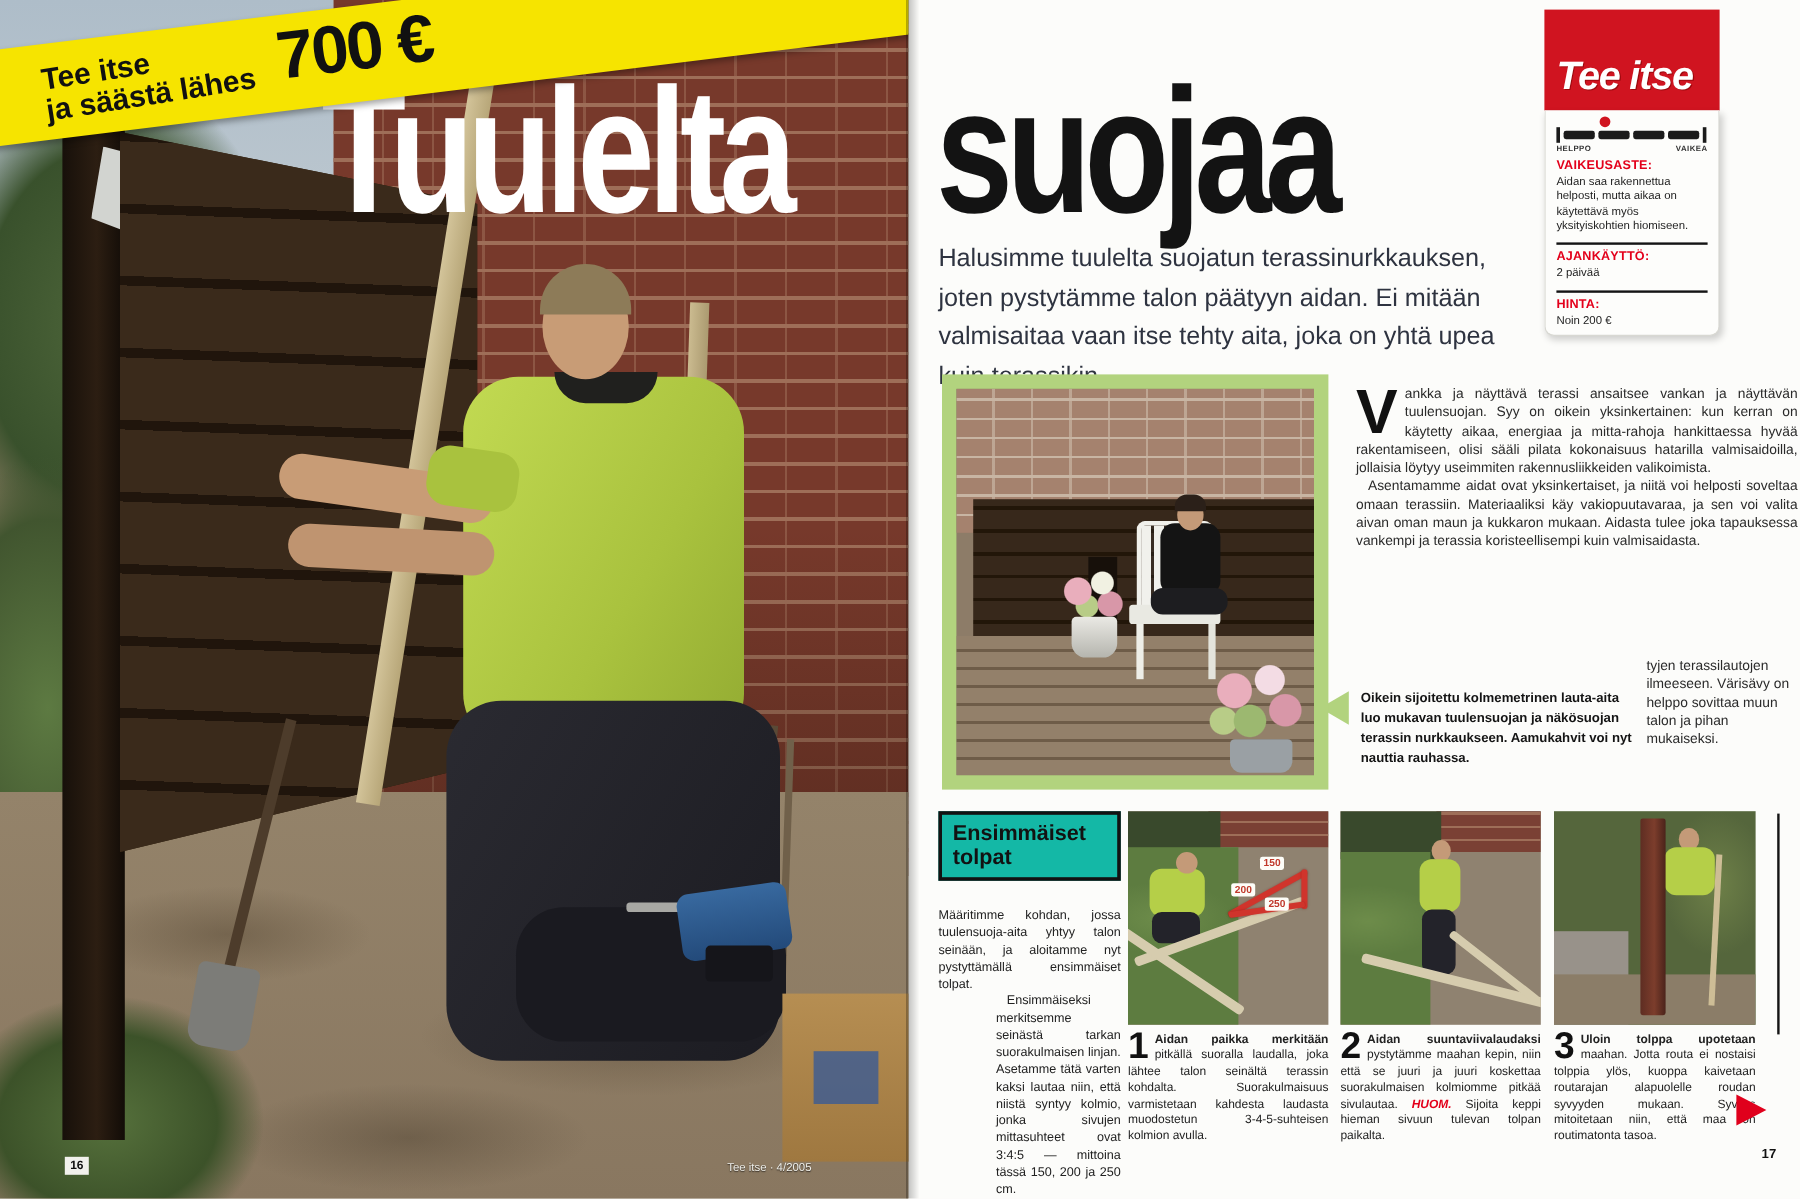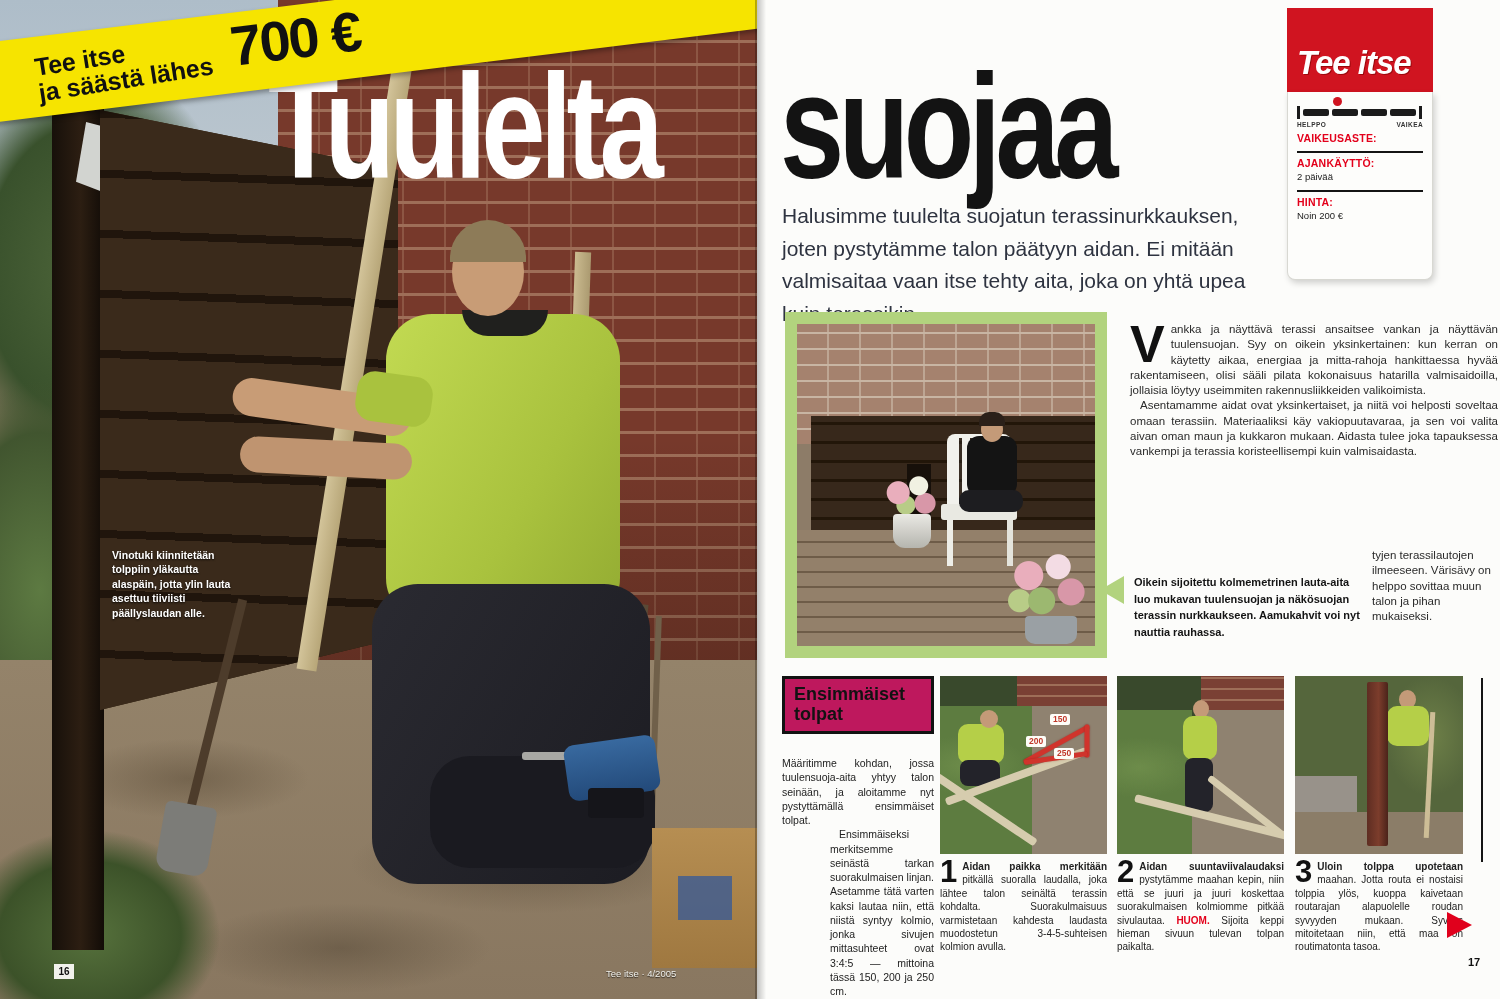--- a/index.html
+++ b/index.html
@@ -156,21 +156,21 @@
   .dropcap { float:left; font-size:52px; line-height:.8; font-weight:bold; color:#111; padding:2px 6px 0 0; }
 
   .arrow-left-green { position:absolute; left:1100px; top:576px; width:0; height:0;
          border-top:14px solid transparent; border-bottom:14px solid transparent; border-right:24px solid #b2d37e; }
   .caption-bold { position:absolute; left:1134px; top:574px; width:228px; font-size:11px; font-weight:bold;
          line-height:1.5; color:#141414; }
   .article-cont { position:absolute; left:1372px; top:548px; width:124px; font-size:11.5px; line-height:1.33;
          color:#2a2a2a; }
 
   
-  .fp-heading { position:absolute; left:782px; top:676px; width:152px; border:3px solid #121212; background:#be185d;
+  .fp-heading { position:absolute; left:782px; top:676px; width:152px; border:3px solid #121212; background:#14b8a6;
          padding:5px 9px 7px; font-size:18px; font-weight:bold; line-height:1.12; color:#121212; }
   .fp-col { position:absolute; left:782px; top:756px; width:152px; font-size:10.5px; line-height:1.36;
          color:#222; text-align:justify; }
   .fp-col p { margin:0; }
   .fp-col p + p { text-indent:9px;margin-left:48px; }
 
   
   .step { position:absolute; top:676px; width:167px; height:178px; overflow:hidden; background:#8f8270; }
   .step-1 { left:940px; } .step-2 { left:1117px; } .step-3 { left:1295px; width:168px; background:#55663c; }
   .s-brick { position:absolute; background-color:#7a4034;
@@ -204,21 +204,21 @@
          background:radial-gradient(closest-side,#6e8048, rgba(0,0,0,0)); }
   .s3-post { position:absolute; left:72px; top:6px; width:21px; height:164px; border-radius:2px;
          background:linear-gradient(90deg,#5e2d22,#7c3d2c 55%,#4b231a); }
   .s3-stick { position:absolute; left:132px; top:36px; width:5px; height:126px; background:#cdbd96; transform:rotate(3deg); }
 
   
   .step-cap { position:absolute; top:860px; width:167px; font-size:10px; line-height:1.34; color:#222; text-align:justify; }
   .cap-1 { left:940px; } .cap-2 { left:1117px; } .cap-3 { left:1295px; width:168px; }
   .step-num { float:left; font-size:31px; font-weight:bold; line-height:.78; color:#111; padding-right:5px; }
   .step-lead { font-weight:bold; }
-  .note-label { color:#e3001b; font-weight:bold; }
+  .note-label { color:#e3001b; font-weight:bold;font-style:italic; }
 
   .vrule { position:absolute; left:1481px; top:678px; width:2px; height:184px; background:#141414; }
   .next-arrow { position:absolute; left:1447px; top:912px; width:0; height:0;
          border-top:13px solid transparent; border-bottom:13px solid transparent; border-left:25px solid #e0001c; }
   .footer-url { position:absolute; left:783px; top:1002px; font-size:9.5px; font-weight:bold; color:#111; letter-spacing:.3px; }
   .folio-right { position:absolute; left:1468px; top:956px; font-size:11px; font-weight:bold; color:#111; }
 </style>
 </head>
 <body>
 
@@ -259,21 +259,20 @@
     <div class="banner">
       <div class="banner-lines">
         <div>Tee itse</div>
         <div>ja säästä lähes</div>
       </div>
       <div class="banner-amount">700 €</div>
     </div>
 
     <h1 class="headline headline-left">Tuulelta</h1>
 
-    <div class="photo-caption-left">Vinotuki kiinnitetään tolppiin yläkautta alaspäin, jotta ylin lauta asettuu tiiviisti päällyslaudan alle.</div>
     <div class="folio-left">
       <span>16</span>
     </div>
     <div class="footer-left">Tee itse · 4/2005</div>
   </section>
 
   <div class="gutter"></div>
 
   <section>
     <h1 class="headline headline-right">suojaa</h1>
@@ -293,20 +292,21 @@
             <span class="ib-seg"></span>
             <span class="ib-seg"></span>
             <span class="ib-tick"></span>
           </div>
           <div class="ib-scale-labels">
             <span>HELPPO</span>
             <span>VAIKEA</span>
           </div>
         </div>
         <div class="ib-h">VAIKEUSASTE:</div>
+        <div class="ib-b">Aidan saa rakennettua helposti, mutta aikaa on käytettävä myös yksityiskohtien hiomiseen.</div>
         <div class="ib-div"></div>
         <div class="ib-h">AJANKÄYTTÖ:</div>
         <div class="ib-b">2 päivää</div>
         <div class="ib-div"></div>
         <div class="ib-h">HINTA:</div>
         <div class="ib-b">Noin 200 €</div>
       </div>
     </aside>
 
     <figure class="terrace">

